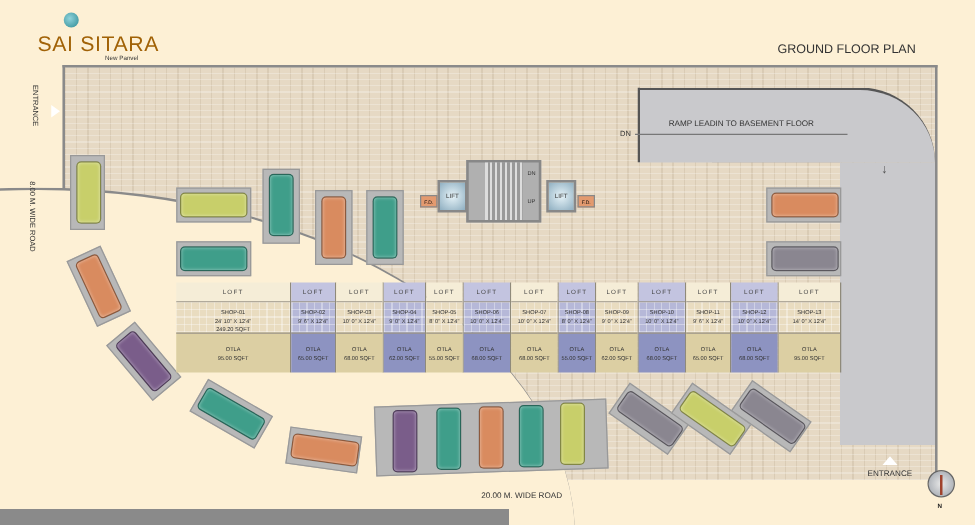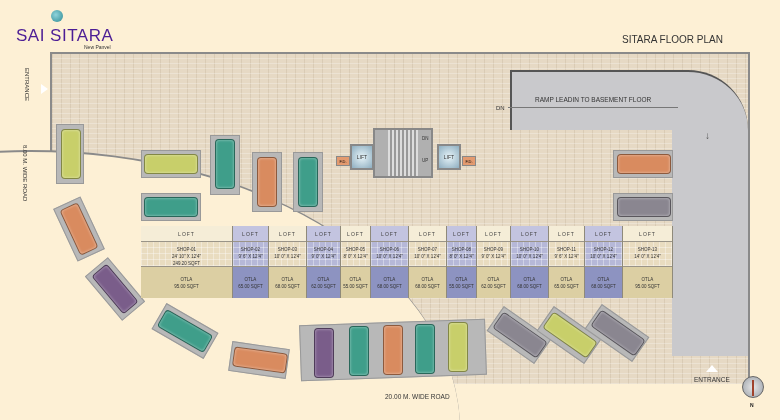--- a/index.html
+++ b/index.html
@@ -1,18 +1,18 @@
 <!DOCTYPE html>
 <html><head>
 <meta charset="utf-8">
 <style>
   * { box-sizing: border-box; margin: 0; padding: 0; }
   body { width: 780px; height: 420px; background: #fdf0d5; font-family: "Liberation Sans", sans-serif; position: relative; overflow: hidden; }
   .abs { position: absolute; }
-  .logo-title { left: 16px; top: 26px; font-size: 17px; color: #4c1d95; letter-spacing: 0.5px; font-weight: normal; }
+  .logo-title { left: 30px; top: 26px; font-size: 17px; color: #a16207; letter-spacing: 0.5px; font-weight: normal; }
   .logo-sub { left: 84px; top: 44px; font-size: 5px; color: #333; }
   .logo-mark { left: 51px; top: 10px; width: 12px; height: 12px; border-radius: 50%; background: radial-gradient(circle at 40% 40%, #8fd3db, #2d8a93); }
   .plan-title { left: 622px; top: 34px; font-size: 10px; color: #333; }
   .paving { background-color: #e6d9c4;
     background-image:
       repeating-linear-gradient(0deg, rgba(255,255,255,0.25) 0 1px, transparent 1px 5px),
       repeating-linear-gradient(90deg, rgba(160,140,110,0.18) 0 1px, transparent 1px 9px); }
   .site { left: 50px; top: 52px; width: 700px; height: 332px; border-top: 2px solid #8a8a8a; border-right: 2px solid #8a8a8a; border-left: 2px solid #8a8a8a; }
   .road-blob { left: -400px; top: 150px; width: 860px; height: 560px; border-radius: 50%; background: #fdf0d5; border-top: 2px solid #8a8a8a; }
   .ramp { left: 510px; top: 70px; width: 238px; height: 60px; background: #c9c9cc; border-top: 2px solid #555; border-left: 2px solid #555; border-radius: 0 60px 0 0; }
@@ -51,21 +51,21 @@
   .compass { left: 742px; top: 376px; width: 22px; height: 22px; border-radius: 50%; background: radial-gradient(circle, #e8e8e8, #9aa0a8); border: 1px solid #666; }
   .compass-needle { left: 752px; top: 380px; width: 2px; height: 16px; background: #a0432d; }
   .compass-n { left: 750px; top: 402px; font-size: 5px; font-weight: bold; color: #222; }
 </style>
 </head>
 <body>
 
 <div class="abs logo-mark"></div>
 <div class="abs logo-title">SAI SITARA</div>
 <div class="abs logo-sub">New Panvel</div>
-<div class="abs plan-title">SITARA FLOOR PLAN</div>
+<div class="abs plan-title">GROUND FLOOR PLAN</div>
 
 <div class="abs site paving"></div>
 <div class="abs road-blob"></div>
 
 <div class="abs ramp"></div>
 <div class="abs ramp-lower"></div>
 <div class="abs ramp-line"></div>
 <div class="abs dn-label">DN</div>
 <div class="abs ramp-label">RAMP LEADIN TO BASEMENT FLOOR</div>
 <div class="abs ramp-arrow">↓</div>

